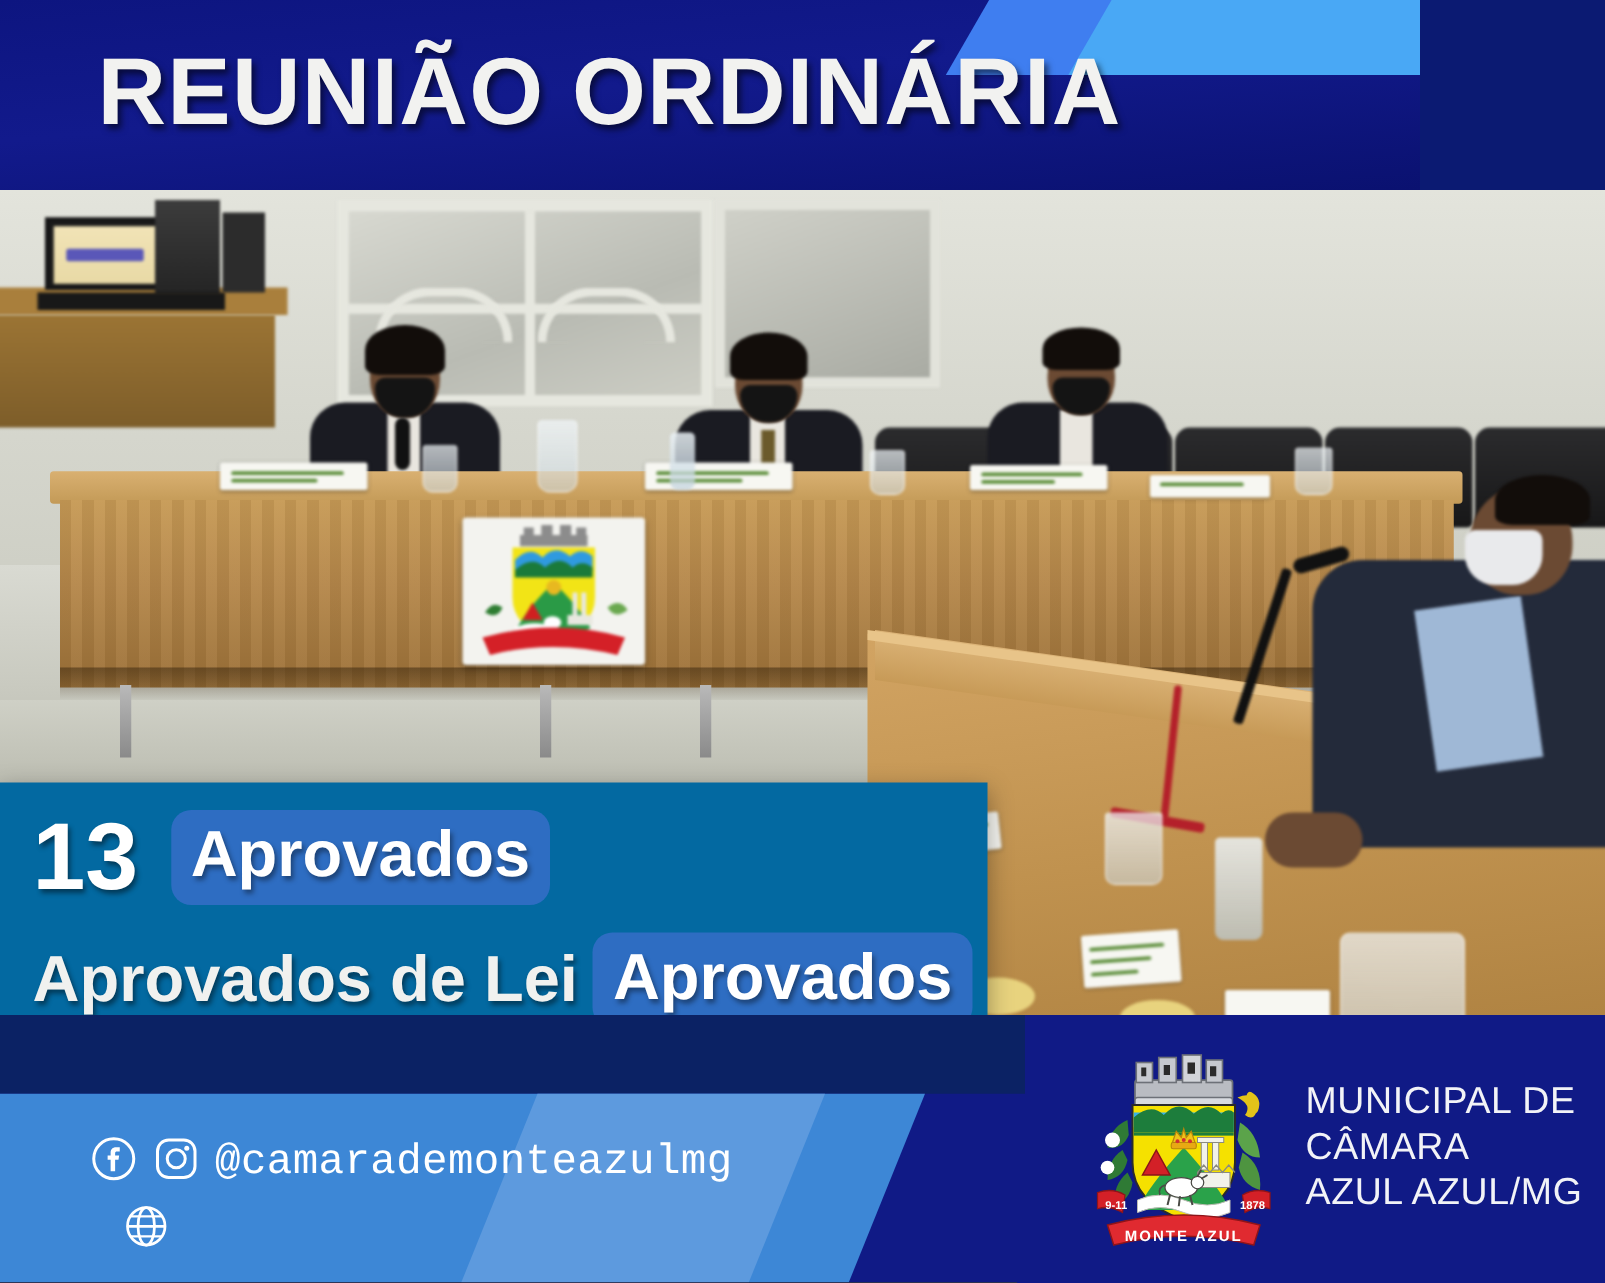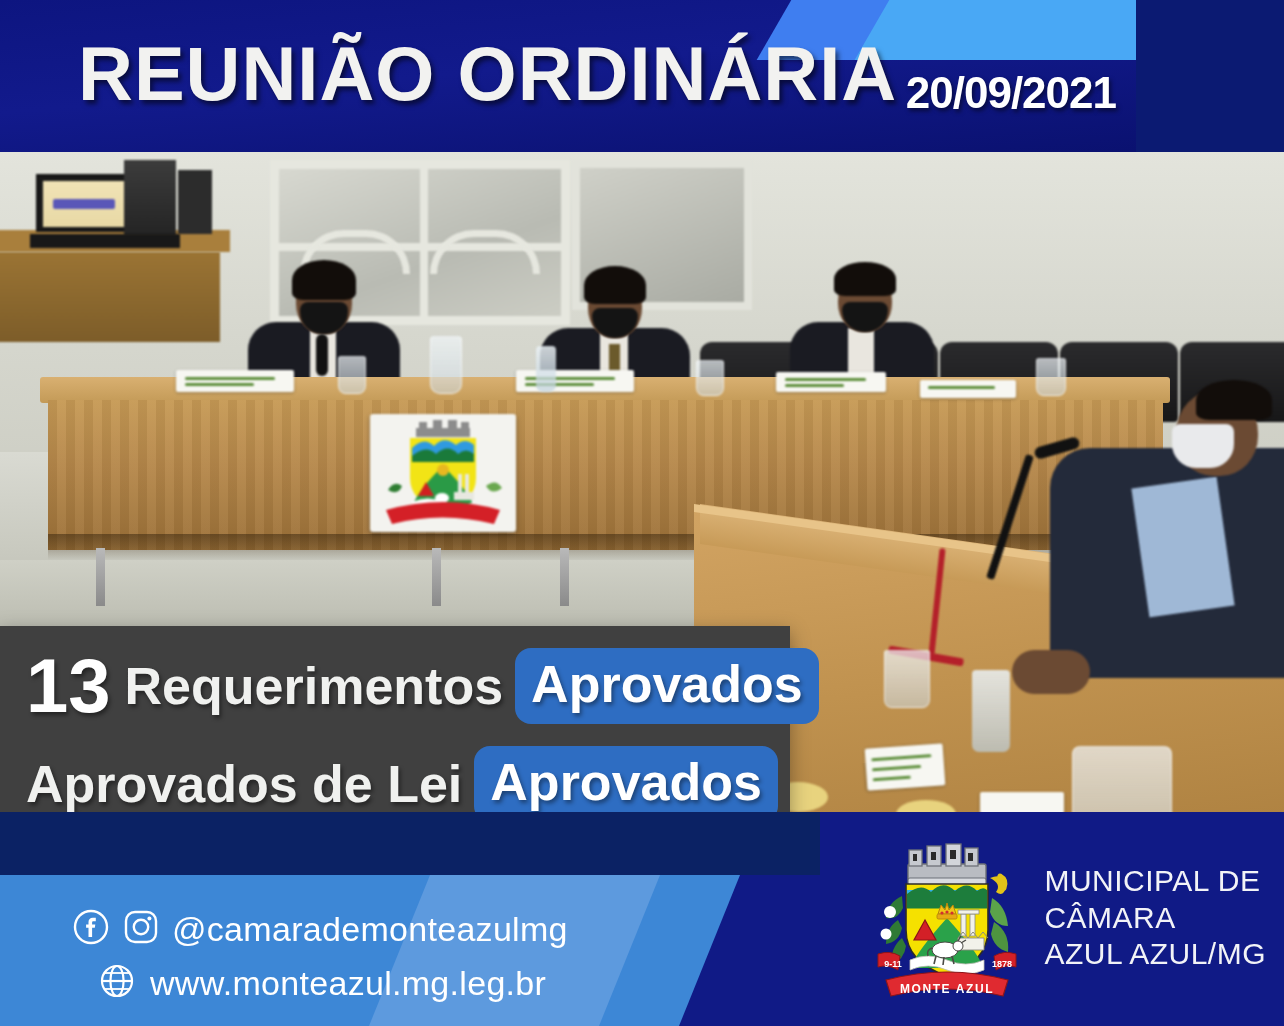--- a/index.html
+++ b/index.html
@@ -207,21 +207,21 @@
   .red-cable{position:absolute;background:#b4202a;border-radius:3px;}
   .bottle{
     position:absolute;border-radius:4px 4px 7px 7px;
     background:linear-gradient(180deg,rgba(235,242,246,.85),rgba(190,208,220,.7));
   }
   .blur{filter:blur(1.1px);}
 
   
   .stats{
     position:absolute;left:0;top:626px;width:790px;height:246px;
-    background:#404040;
+    background:#0369a1;
     box-shadow:0 6px 18px rgba(0,0,0,.35);
   }
   .stat-row{
     position:absolute;left:26px;display:flex;align-items:center;white-space:nowrap;
   }
   .stat-row.r1{top:22px;}
   .stat-row.r2{top:120px;}
   .stat-num{
     font-size:76px;font-weight:bold;color:#ffffff;line-height:1;
     text-shadow:2px 3px 4px rgba(0,0,0,.45);
@@ -260,21 +260,21 @@
   }
   .ft-social{
     position:absolute;left:72px;top:96px;display:flex;align-items:center;gap:12px;
     white-space:nowrap;
   }
   .ft-site{
     position:absolute;left:98px;top:150px;display:flex;align-items:center;gap:14px;
     white-space:nowrap;
   }
   .ft-text{
-    font-size:34px;color:#ffffff;font-weight:400;letter-spacing:.3px;
+    font-size:34px;color:#ffffff;font-weight:400;letter-spacing:.3px;font-family:Liberation Mono, monospace;
   }
   .ic{display:inline-block;}
 
   
   .brand{
     position:absolute;right:18px;top:22px;display:flex;align-items:center;gap:22px;
   }
   .brand-name{
     font-size:30px;line-height:1.22;color:#f2f3f7;font-weight:400;letter-spacing:.5px;
   }
@@ -284,21 +284,20 @@
 </style>
 </head>
 <body>
 
 <div class="poster">
 
   <div class="header">
     <div class="hdr-shape-a"></div>
     <div class="hdr-shape-b"></div>
     <div class="hdr-title">REUNIÃO ORDINÁRIA</div>
-    <div class="hdr-date">20/09/2021</div>
   </div>
 
   <div class="photo">
     <div class="ph-wall"></div>
     <div class="ph-floor"></div>
     <div class="ph-step2"></div>
     <div class="ph-step"></div>
 
     <div class="ph-window blur"></div>
     <div class="ph-win-right blur"></div>
@@ -423,21 +422,20 @@
       <div class="np-line" style="top:30px;width:48%;"></div>
     </div>
     <div class="nameplate blur" style="left:980px;top:640px;width:84px;height:22px;"></div>
     <div class="blur" style="position:absolute;left:896px;top:648px;width:60px;height:28px;background:#e8d37e;border-radius:50%;"></div>
     <div class="blur" style="position:absolute;left:768px;top:630px;width:60px;height:30px;background:#e8d37e;border-radius:50%;"></div>
   </div>
 
   <div class="stats">
     <div class="stat-row r1">
       <span class="stat-num">13</span>
-      <span class="stat-label">Requerimentos</span>
       <span class="stat-pill">Aprovados</span>
     </div>
     <div class="stat-row r2">
       <span class="stat-label">Aprovados de Lei</span>
       <span class="stat-pill">Aprovados</span>
     </div>
   </div>
 
   <div class="footer">
     <div class="ft-navytop"></div>
@@ -464,21 +462,20 @@
     <div class="ft-site">
       <span class="ic">
         <svg width="38" height="38" viewBox="0 0 38 38">
           <circle cx="19" cy="19" r="15" fill="none" stroke="#fff" stroke-width="2.2"></circle>
           <ellipse cx="19" cy="19" rx="6.6" ry="15" fill="none" stroke="#fff" stroke-width="2.2"></ellipse>
           <line x1="4" y1="19" x2="34" y2="19" stroke="#fff" stroke-width="2.2"></line>
           <line x1="6.4" y1="11" x2="31.6" y2="11" stroke="#fff" stroke-width="1.8"></line>
           <line x1="6.4" y1="27" x2="31.6" y2="27" stroke="#fff" stroke-width="1.8"></line>
         </svg>
       </span>
-      <span class="ft-text">www.monteazul.mg.leg.br</span>
     </div>
 
     <div class="brand">
       <div class="coa">
         <svg viewBox="0 0 150 168" width="150" height="168">
 
           <g>
             <rect x="36" y="30" width="78" height="16" rx="2" fill="#b9bcc2" stroke="#6d7178" stroke-width="1.4"></rect>
             <rect x="37" y="16" width="13" height="16" fill="#c6c9cf" stroke="#6d7178" stroke-width="1.3"></rect>
             <rect x="55" y="12" width="14" height="20" fill="#c6c9cf" stroke="#6d7178" stroke-width="1.3"></rect>

